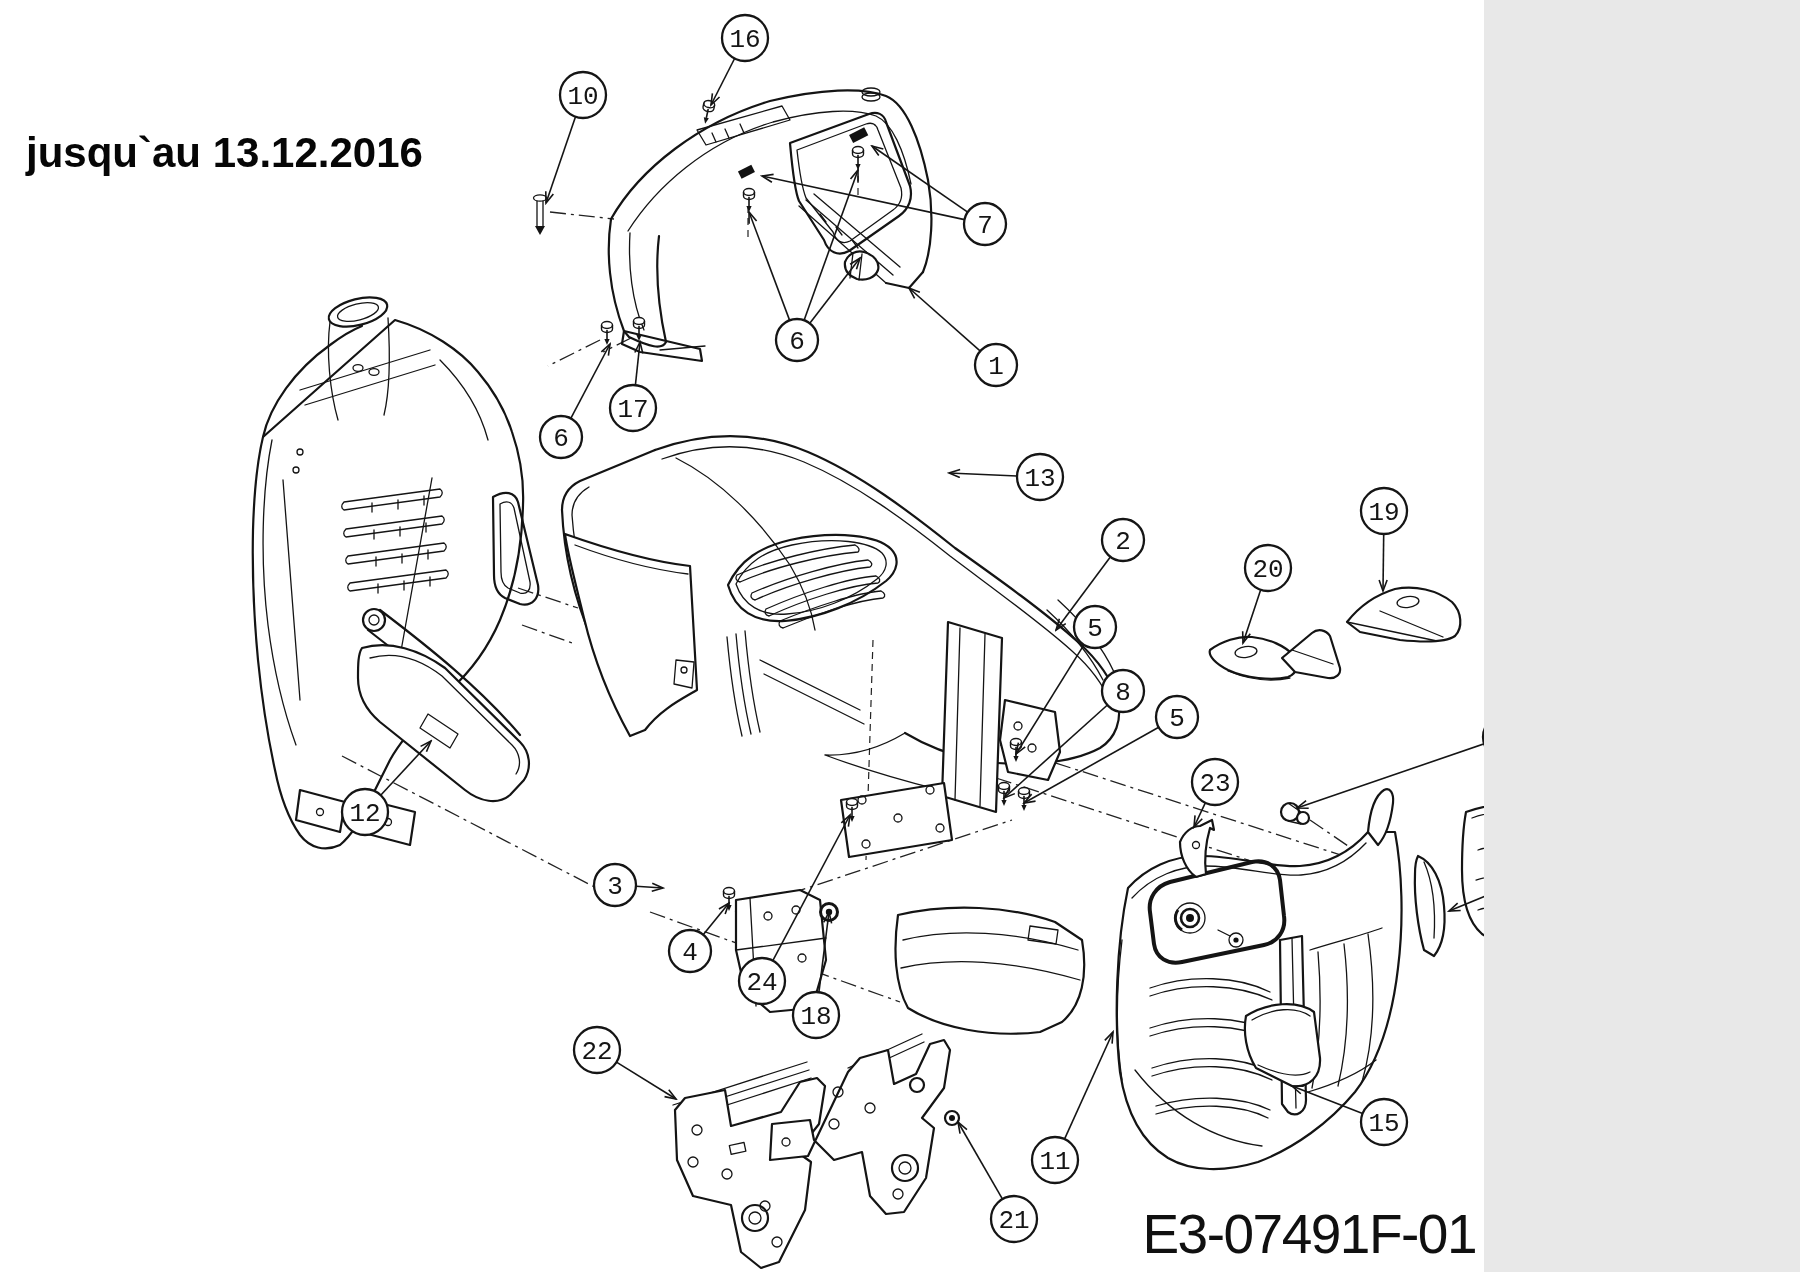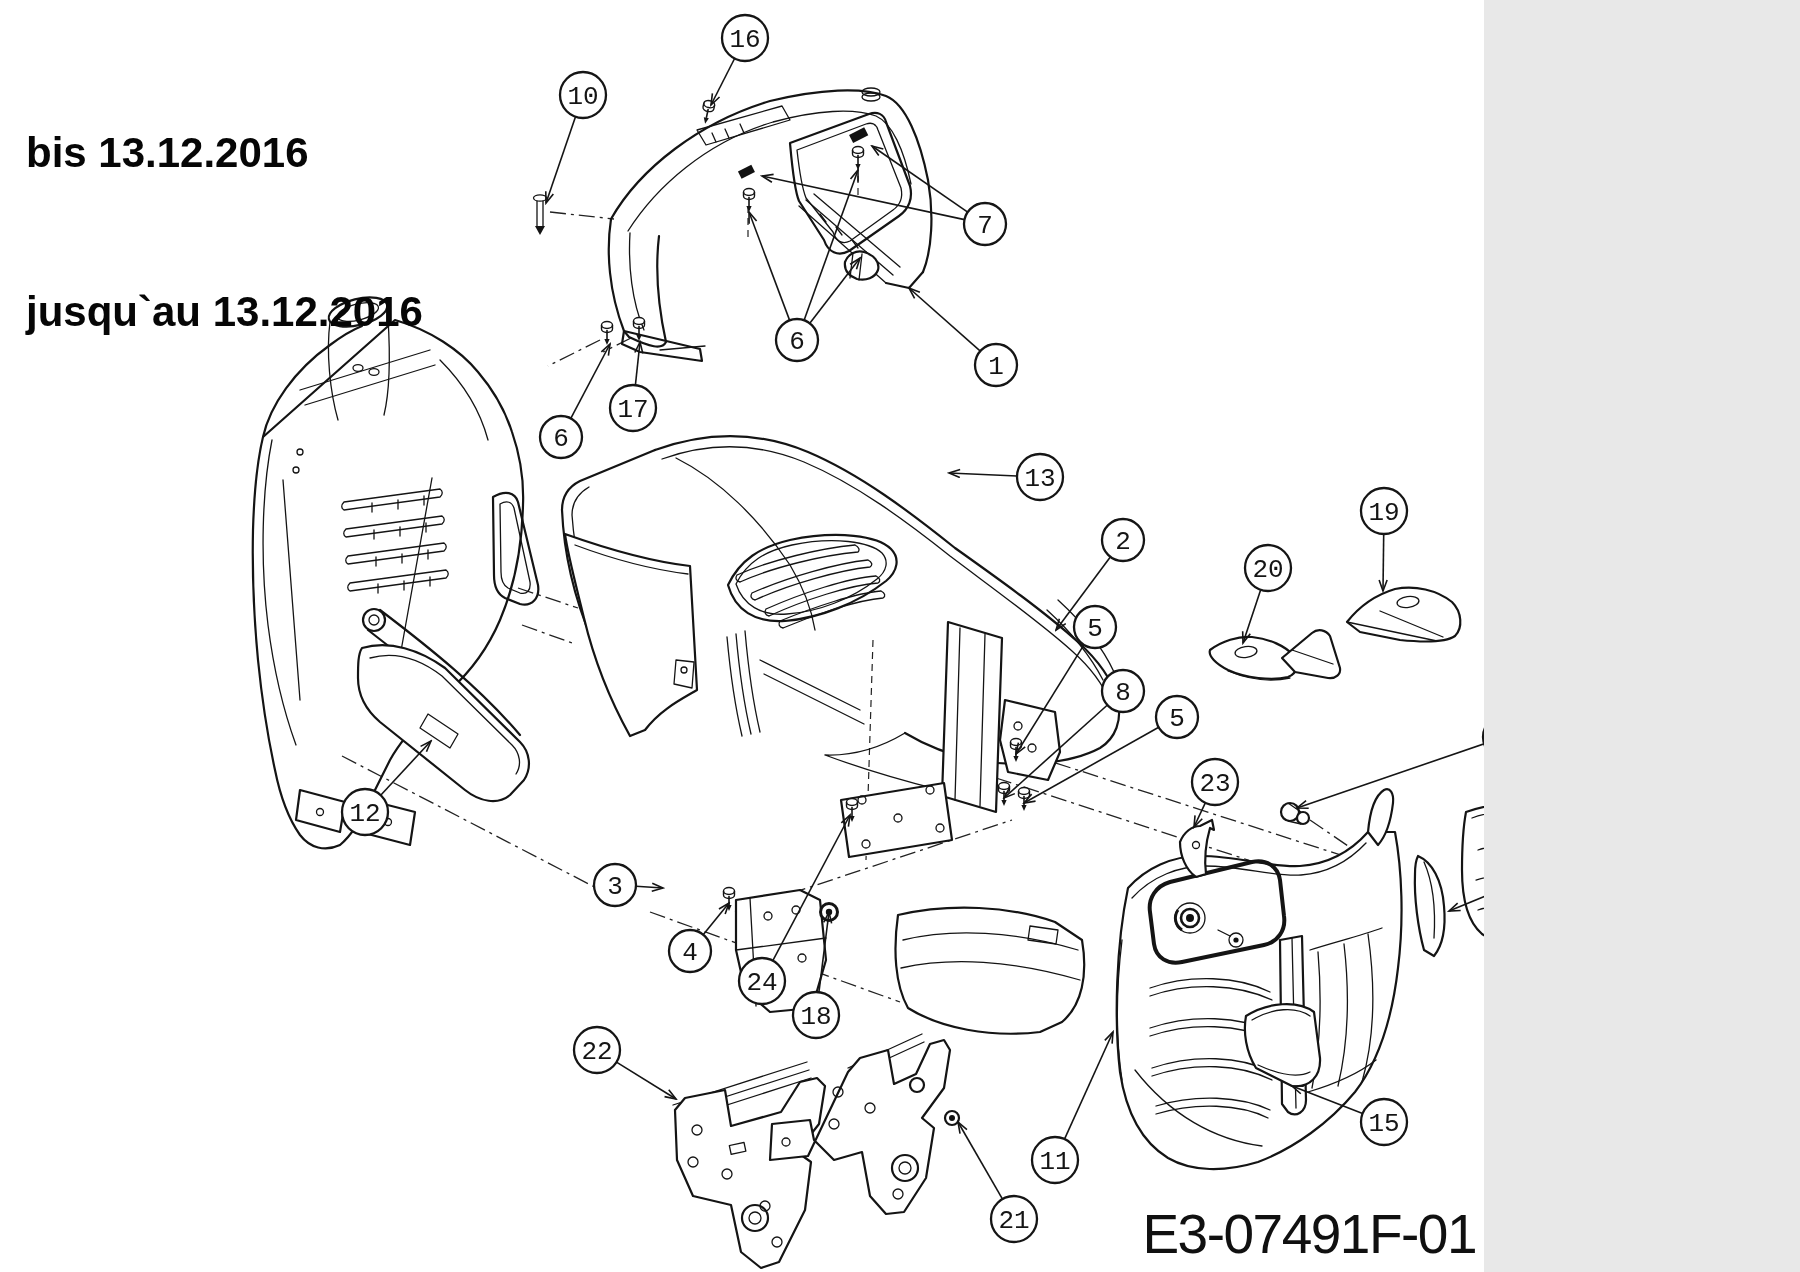--- a/index.html
+++ b/index.html
@@ -427,21 +427,20 @@
         </g>
         <g>
           <line x1="1002.5" y1="1199.1" x2="958" y2="1122" stroke="#151515" stroke-width="1.6" marker-end="url(#arrow)"></line>
           <circle cx="1014" cy="1219" r="23" fill="#ffffff" stroke="#151515" stroke-width="2.3"></circle>
           <text x="1014" y="1219" text-anchor="middle" dy="0.36em" font-family="&quot;Liberation Mono&quot;,&quot;DejaVu Sans Mono&quot;,monospace" font-size="26" fill="#151515">21</text>
         </g>
       </g>
   </svg>
 
   <div class="validity">
-    <div>bis 13.12.2016</div>
     <div>jusqu`au 13.12.2016</div>
   </div>
 
   <div class="diagram-code">E3-07491F-01</div>
 
   <div class="watermark" id="watermark"><span style="color: rgb(123, 155, 216);">m</span><span style="color: rgb(74, 111, 198);">o</span><span style="color: rgb(226, 95, 166);">t</span><span style="color: rgb(47, 168, 79);">o</span><span style="color: rgb(226, 59, 59);">r</span><span style="color: rgb(233, 169, 14);">u</span><span style="color: rgb(239, 122, 26);">f</span><span class="suffix" style="color: rgb(144, 144, 144);">.de</span></div>
 
 </div>
 
 </body></html>

